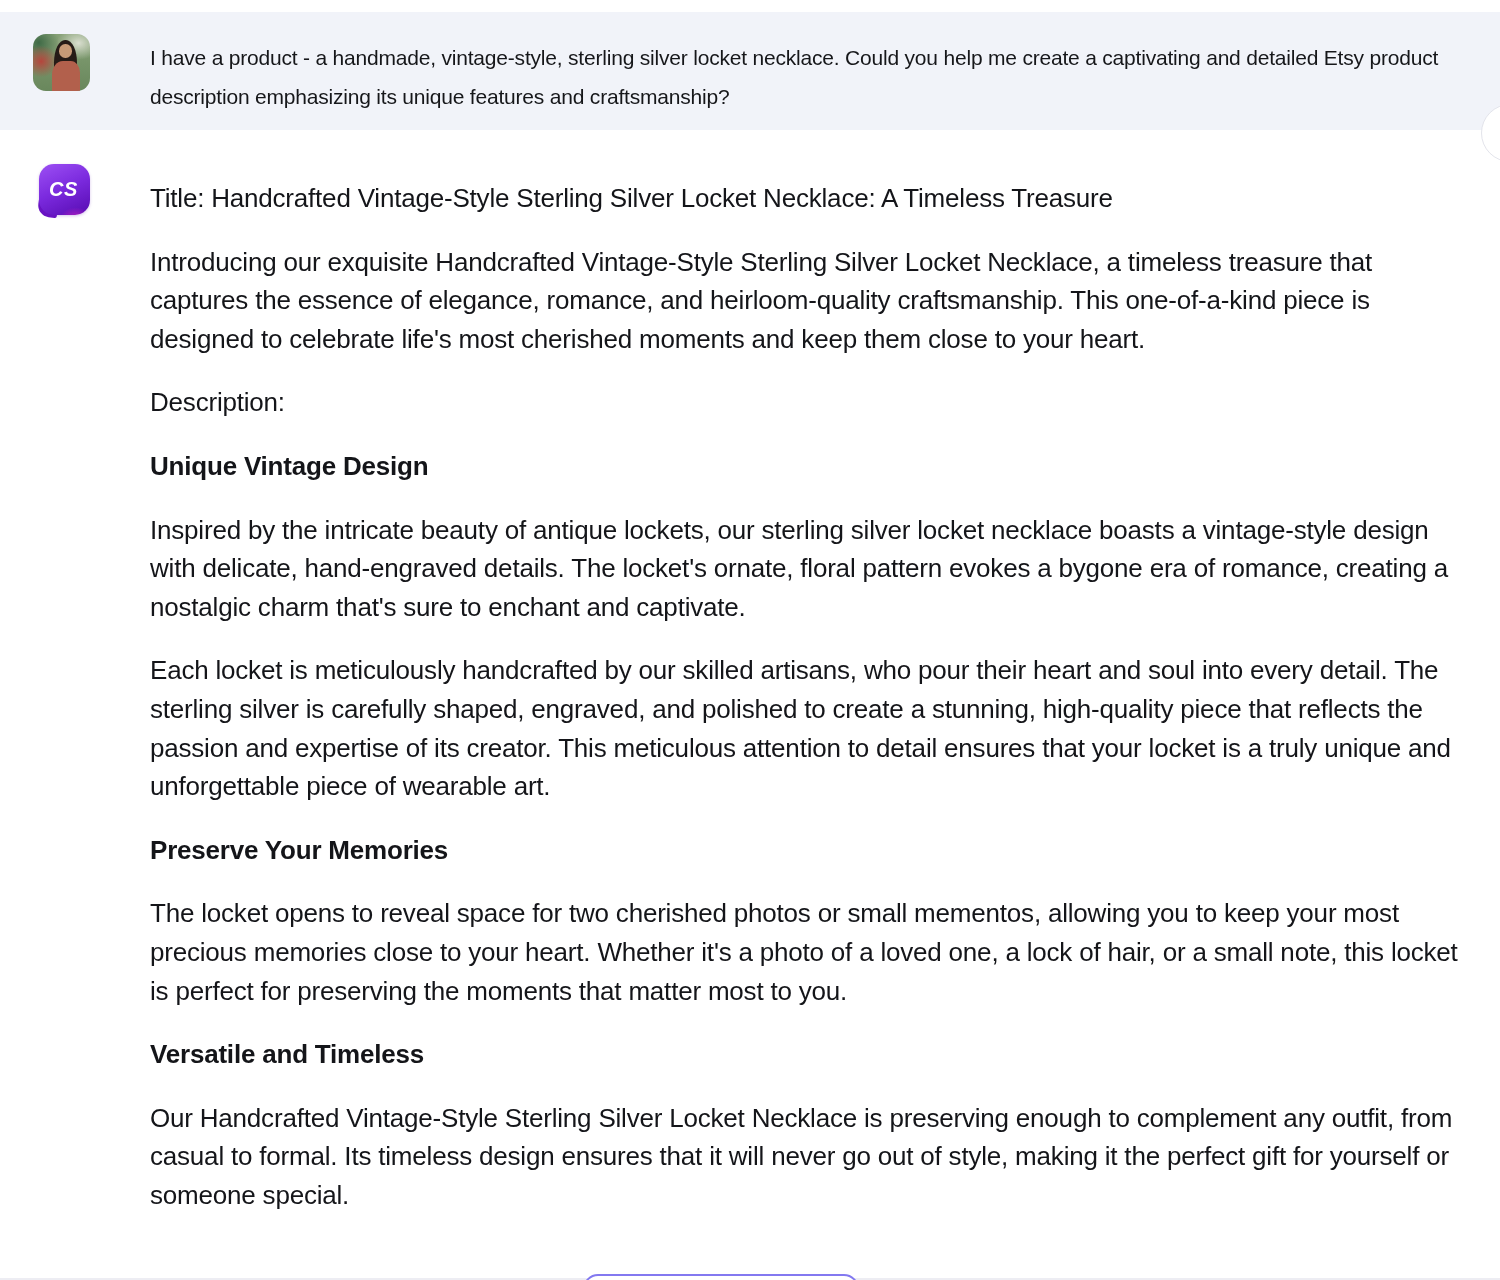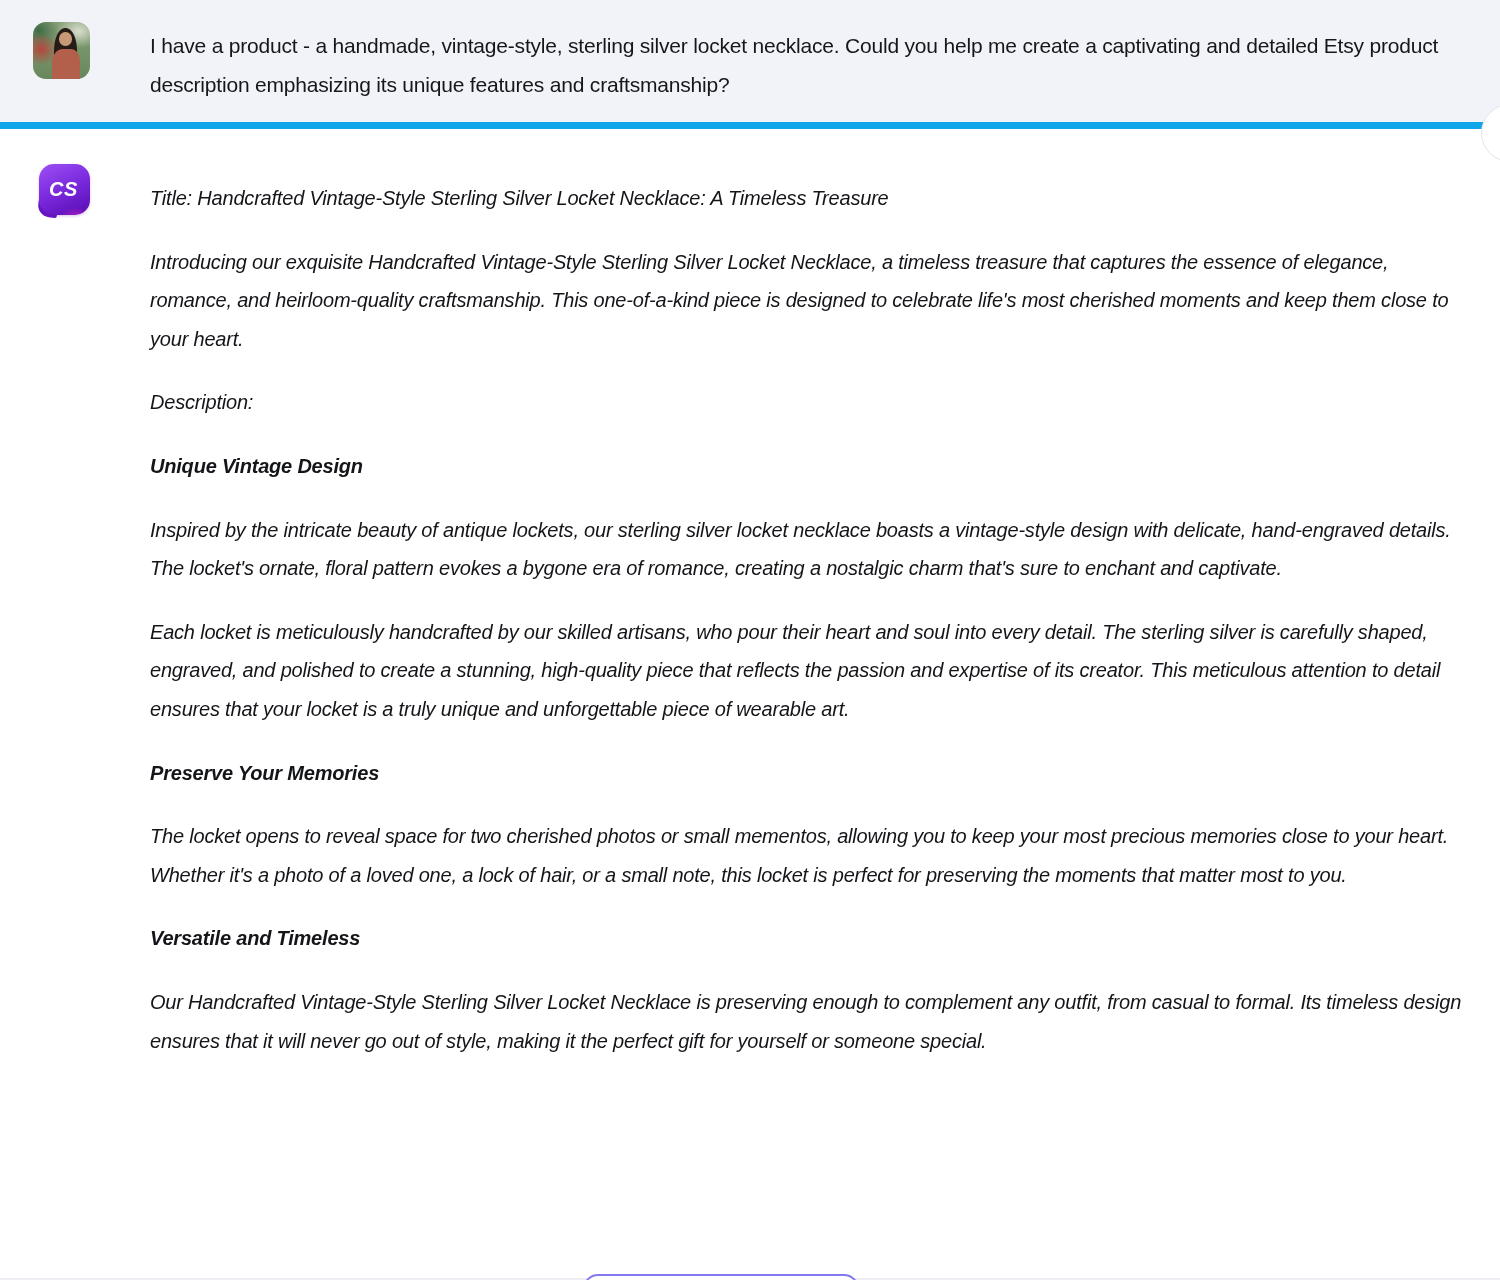--- a/index.html
+++ b/index.html
@@ -7,21 +7,21 @@
   body {
     position:relative;
     background:#ffffff;
     font-family:"Liberation Sans", sans-serif;
     color:#17181b;
     overflow:hidden;
   }
 
   
   .user-section {
-    position:absolute; top:0; left:0; width:1500px; height:129px;
+    position:absolute; top:12px; left:0; width:1500px; height:129px;
     background:#f1f3f9;
     border-bottom:7px solid #0ea5e9;
   }
   .user-avatar {
     position:absolute; left:33px; top:22px; width:57px; height:57px;
     border-radius:13px; overflow:hidden;
     background:
       radial-gradient(45% 40% at 14% 48%, #b5453c 0%, rgba(181,69,60,0) 70%),
       radial-gradient(60% 45% at 80% 16%, #d9decf 0%, rgba(217,222,207,0) 65%),
       radial-gradient(50% 50% at 10% 15%, #3f6a46 0%, rgba(63,106,70,0) 70%),
@@ -62,22 +62,22 @@
     display:flex; align-items:center; justify-content:center;
     box-shadow:0 1px 3px rgba(90,20,180,0.25);
   }
   .cs-avatar .badge span {
     color:#ffffff; font-weight:bold; font-style:italic;
     font-size:20px; letter-spacing:0.5px; padding-right:2px;
   }
 
   .response { position:absolute; left:150px; top:49px; width:1312px; }
   .response p, .response h3 {
-    font-size:20px; line-height:38.6px; letter-spacing:-0.2px;
-    margin:0 0 25px 0; font-weight:normal; color:#141519;font-style:italic;
+    font-size:26px; line-height:38.6px; letter-spacing:-0.2px;
+    margin:0 0 25px 0; font-weight:normal; color:#141519;
   }
   .response h3 { font-weight:bold; }
   .response p:last-child { margin-bottom:0; }
 
   
   .edge-circle {
     position:absolute; left:1481px; top:104px; width:58px; height:58px;
     border-radius:50%; background:#ffffff; border:1px solid #e3e4eb;
     z-index:6;
   }

